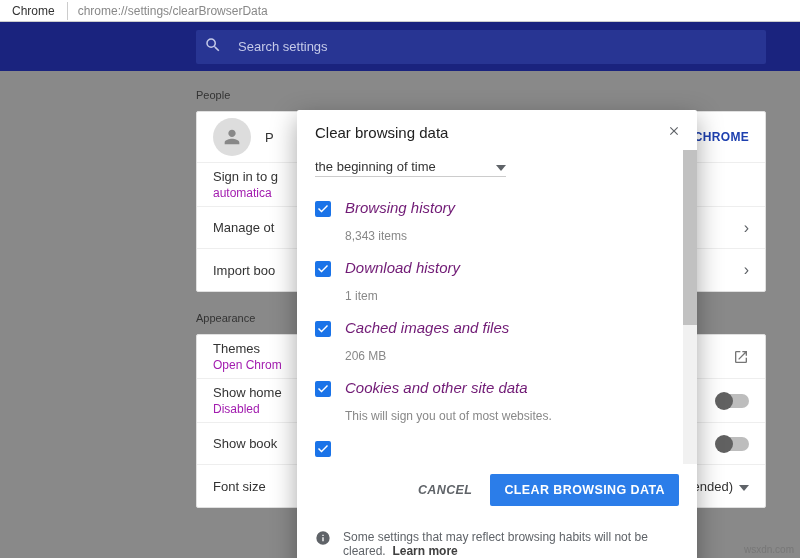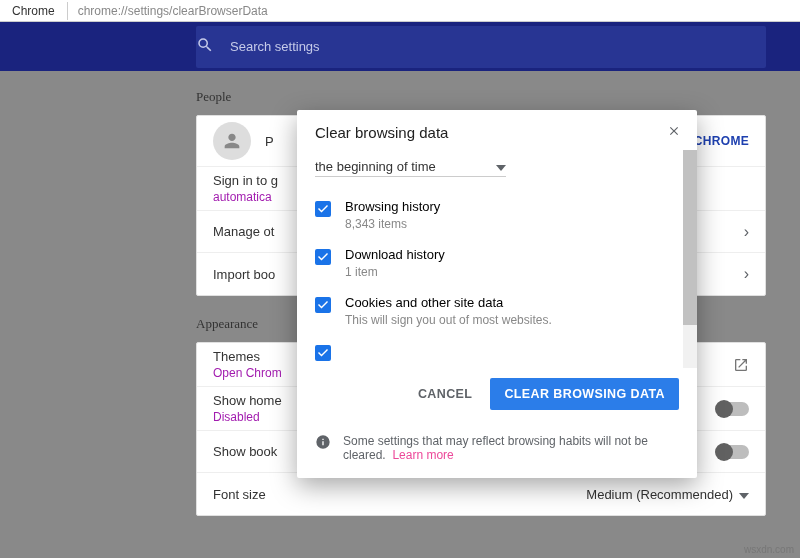--- a/index.html
+++ b/index.html
@@ -2,25 +2,25 @@
 <html><head>
   <meta charset="utf-8">
   <style>
     * { box-sizing: border-box; margin: 0; padding: 0; }
     body { font-family: Arial, 'Segoe UI', sans-serif; font-size: 13px; background: #fff; width: 800px; height: 558px; overflow: hidden; position: relative; }
     .win-tab { display: flex; align-items: center; border-bottom: 1px solid #ccc; height: 22px; background: #fff; }
     .win-tab .tname { border-right: 1px solid #ccc; padding: 2px 12px; color: #333; font-size: 12px; }
     .win-tab .turl { padding: 2px 10px; color: #888; font-size: 12px; }
     .divider-thin { height: 4px; background: #fff; border-bottom: 1px solid #b8b8b8; }
     .topbar { background: #1a237e; height: 49px; display: flex; align-items: center; padding-left: 196px; }
-    .search-wrap { display: flex; align-items: center; background: #283593; border-radius: 2px; width: 570px; height: 42px; padding-left: 0; color: #b7bde0; }
+    .search-wrap { display: flex; align-items: center; background: #283593; border-radius: 2px; width: 570px; height: 34px; padding-left: 8px; color: #b7bde0; }
     .search-wrap svg { width: 18px; height: 18px; fill: #c5cae9; margin-right: 16px; }
     .search-wrap .sph { color: #c5cae9; font-size: 13px; }
     .content { padding: 18px 0 0 196px; }
-    .cat-title { color: #333; font-size: 13px; margin-bottom: 10px; font-family: Liberation Serif, serif; }
+    .cat-title { color: #333; font-size: 11px; margin-bottom: 10px; }
     .card { background: #fff; border: 1px solid #e0e0e0; border-radius: 2px; width: 570px; }
     .card-row { display: flex; align-items: center; min-height: 42px; padding: 6px 16px; border-bottom: 1px solid #eee; color: #333; font-size: 13px; }
     .card-row:last-child { border-bottom: none; }
     .card-row .sub { color: #a21caf; font-size: 12px; margin-top: 2px; }
     .card-row .end { margin-left: auto; display: flex; align-items: center; gap: 6px; }
     .chev { color: #5f6368; font-size: 16px; }
     .avatar { width: 38px; height: 38px; border-radius: 50%; background: #ddd; display: flex; align-items: center; justify-content: center; margin-right: 14px; }
     .avatar svg { width: 22px; height: 22px; fill: #888; }
     .sign-link { color: #1e40af; font-weight: 700; font-size: 12px; letter-spacing: .3px; }
     .toggle { width: 32px; height: 14px; background: #bdbdbd; border-radius: 8px; position: relative; }
@@ -31,28 +31,28 @@
     .dialog { position: absolute; z-index: 10; top: 110px; left: 297px; width: 400px; background: #fff; border-radius: 2px; box-shadow: 0 8px 26px rgba(0,0,0,0.35); display: flex; flex-direction: column; }
     .dialog-head { display: flex; align-items: center; padding: 14px 16px 10px 18px; }
     .dialog-head .ttl { color: #212121; font-size: 15px; flex: 1; }
     .dialog-head .xbtn { color: #5f6368; cursor: pointer; }
     .dialog-body { padding: 0 18px 4px 18px; }
     .range-row { display: flex; align-items: center; gap: 10px; padding: 6px 0 14px 0; color: #333; font-size: 13px; }
     .range-sel { display: flex; align-items: center; gap: 60px; color: #333; font-size: 13px; border-bottom: 1px solid #ccc; padding: 2px 0; }
     .opt-row { display: flex; align-items: flex-start; padding: 8px 0; gap: 14px; }
     .cbx { width: 16px; height: 16px; border: 2px solid #1a73e8; border-radius: 2px; background: #1a73e8; display: flex; align-items: center; justify-content: center; margin-top: 2px; flex-shrink: 0; }
     .cbx svg { width: 10px; height: 8px; fill: #fff; }
-    .opt-txt .lbl { color: #000000; font-size: 13px; }
-    .opt-txt .sub2 { color: #888; font-size: 12px; margin-top: 3px; }
+    .opt-txt .lbl { color: #701a75; font-size: 15px; font-style: italic; }
+    .opt-txt .sub2 { color: #888; font-size: 12px; margin-top: 13px; }
     .dialog-actions { display: flex; justify-content: flex-end; gap: 14px; padding: 12px 18px; border-top: 1px solid transparent; }
-    .btn-flat { color: #5f6368; font-size: 12.5px; font-weight: 700; letter-spacing: .4px; background: none; border: none; padding: 8px 4px; cursor: pointer; }
+    .btn-flat { color: #5f6368; font-size: 12.5px; font-weight: 700; letter-spacing: .4px; background: none; border: none; padding: 8px 4px; cursor: pointer; font-style: italic; }
     .btn-prim { color: #fff; background: #2b7de9; font-size: 12.5px; font-weight: 700; letter-spacing: .4px; border: none; padding: 9px 14px; border-radius: 2px; cursor: pointer; }
     .dialog-foot { padding: 12px 18px 16px 18px; display: flex; gap: 12px; color: #5f6368; font-size: 12px; align-items: flex-start; }
     .dialog-foot .info svg { width: 16px; height: 16px; fill: #5f6368; }
-    .dialog-foot .lm { color: #ec4899; }
+    .dialog-foot .lm { color: #404040; font-weight: bold; }
     .dialog-scroll { width: 14px; background: #f1f1f1; position: absolute; right: 0; top: 40px; bottom: 110px; }
     .dialog-scroll .thumb { background: #c1c1c1; width: 100%; height: 175px; position: absolute; top: 0; }
     .watermark { position: absolute; right: 6px; bottom: 3px; color: #777; font-size: 10px; z-index: 20; }
     .cut-off { color: #888; overflow: hidden; }
   </style>
 </head>
 <body>
 
 <div class="win-tab">
   <span class="tname">Chrome</span>
@@ -180,20 +180,31 @@
     </div>
     <div class="opt-row">
       <div class="cbx">
           <svg viewBox="0 0 10 8">
             <path d="M3.5 7.5L0 4l1-1 2.5 2.5L9 0l1 1z"></path>
           </svg>
         </div>
       <div class="opt-txt">
         <div class="lbl">Download history</div>
         <div class="sub2">1 item</div>
+      </div>
+    </div>
+    <div class="opt-row">
+      <div class="cbx">
+          <svg viewBox="0 0 10 8">
+            <path d="M3.5 7.5L0 4l1-1 2.5 2.5L9 0l1 1z"></path>
+          </svg>
+        </div>
+      <div class="opt-txt">
+        <div class="lbl">Cached images and files</div>
+        <div class="sub2">206 MB</div>
       </div>
     </div>
     <div class="opt-row">
       <div class="cbx">
           <svg viewBox="0 0 10 8">
             <path d="M3.5 7.5L0 4l1-1 2.5 2.5L9 0l1 1z"></path>
           </svg>
         </div>
       <div class="opt-txt">
         <div class="lbl">Cookies and other site data</div>

